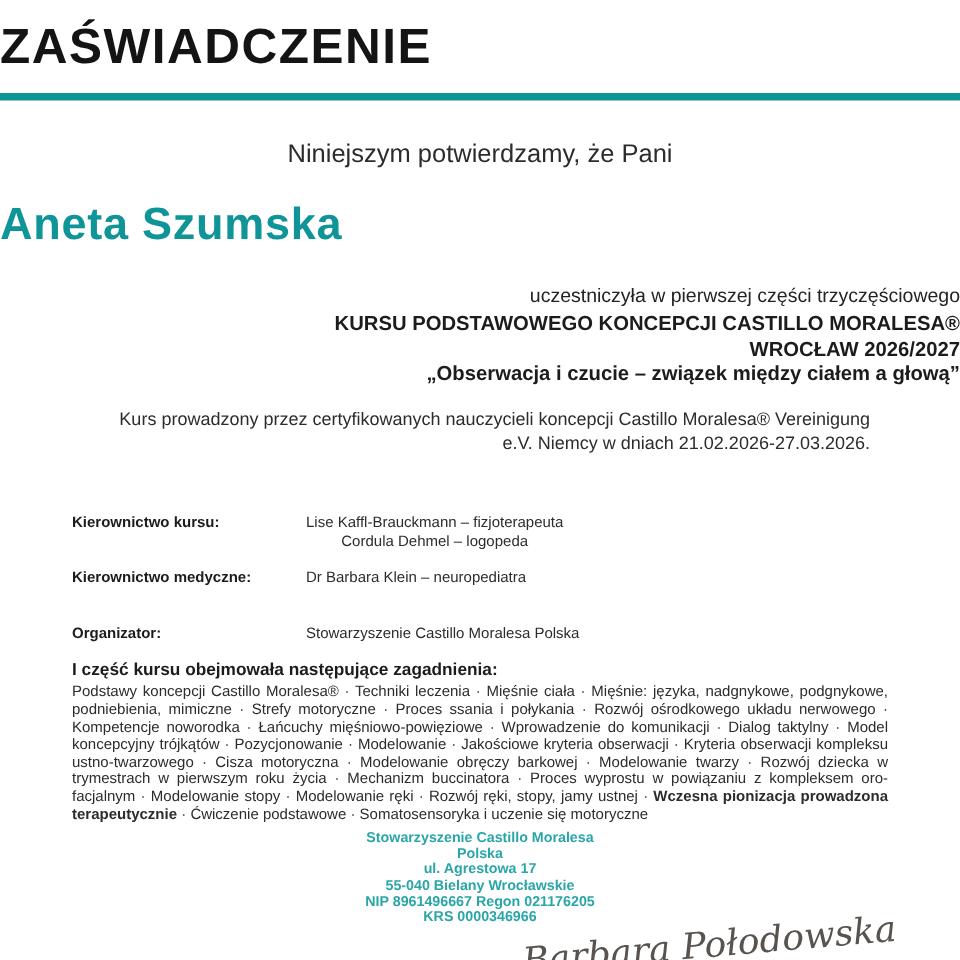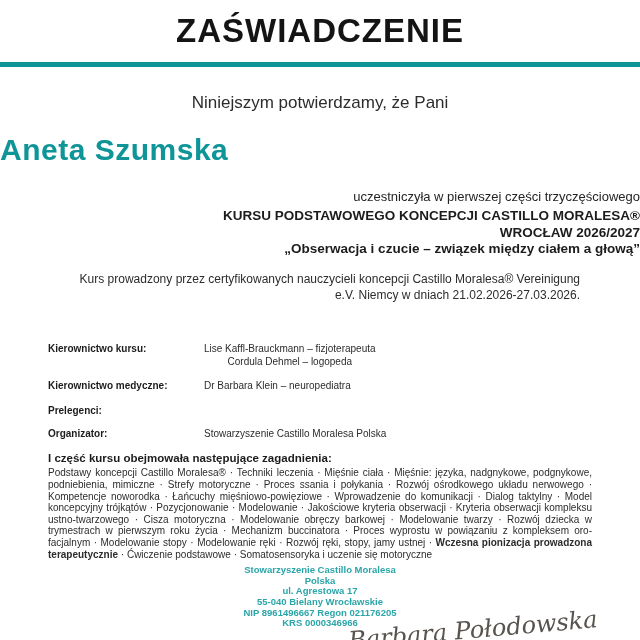--- a/index.html
+++ b/index.html
@@ -8,21 +8,21 @@
   .page {
     position: relative;
     width: 640px;
     height: 640px;
     margin: 0 auto;
     background: #ffffff;
     overflow: hidden;
     color: #232323;
   }
   .title {
-    text-align: center;
+    text-align: left;
     font-size: 33px;
     font-weight: 800;
     letter-spacing: 1px;
     padding-top: 12px;
     color: #141414;
     font-family: "Liberation Sans", sans-serif;
   }
   .divider {
     height: 5px;
     background: var(--accent, #0f9598);
@@ -139,21 +139,20 @@
     </div>
 
     <div class="detail-row">
       <div class="detail-label">Kierownictwo medyczne:</div>
       <div class="detail-value">
         <div>Dr Barbara Klein – neuropediatra</div>
       </div>
     </div>
 
     <div class="detail-row">
-      <div class="detail-label">Prelegenci:</div>
     </div>
 
     <div class="detail-row">
       <div class="detail-label">Organizator:</div>
       <div class="detail-value">
         <div>Stowarzyszenie Castillo Moralesa Polska</div>
       </div>
     </div>
 
   </div>

